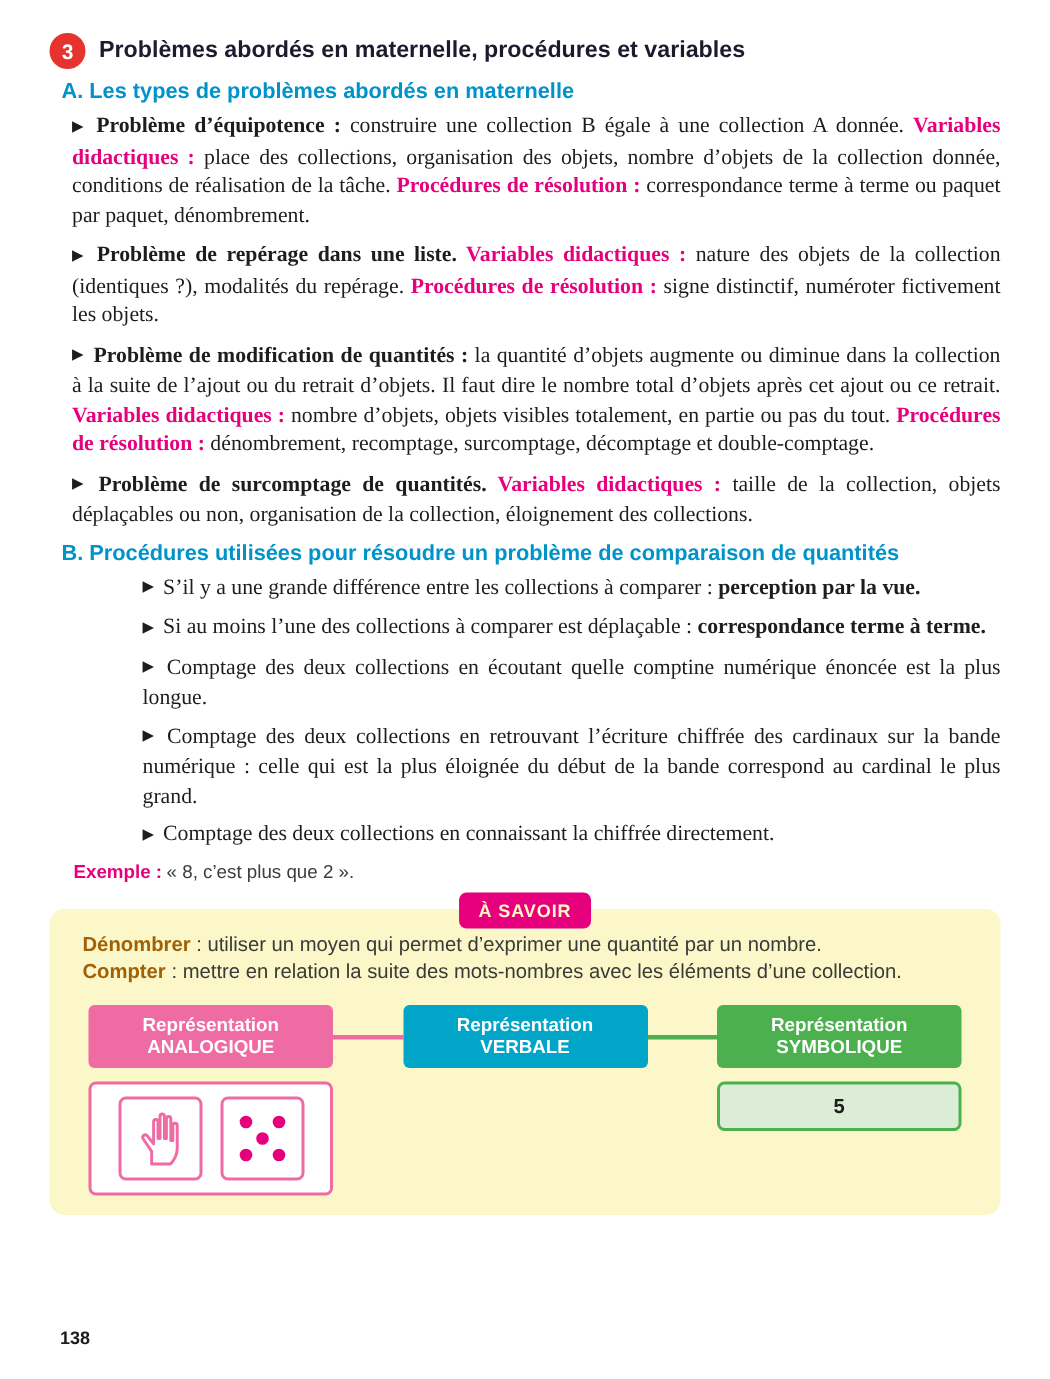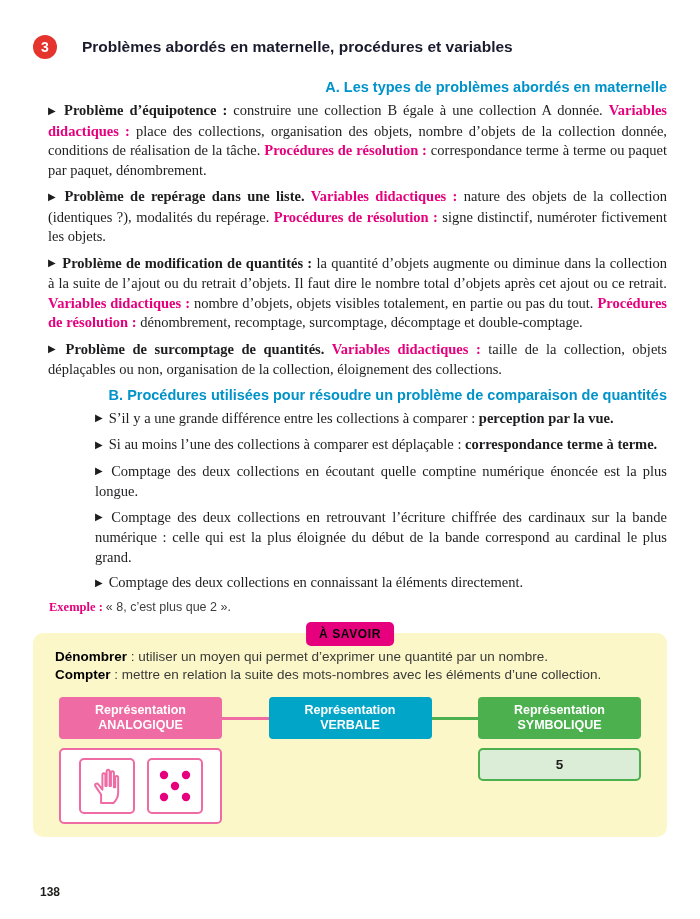--- a/index.html
+++ b/index.html
@@ -14,59 +14,58 @@
     padding: 14px 33px 0; overflow: hidden; background: #fff;
   }
   
   .doc-header { display: flex; align-items: center; gap: 9px; margin: 8px 0 7px 0; }
   .badge {
     width: 24px; height: 24px; border-radius: 50%;
     background: var(--red, #e5332d); color: #fff;
     font: bold 14px/24px "Liberation Sans", sans-serif;
     text-align: center; flex: 0 0 24px;
   }
-  .doc-title { margin: 16px; font: bold 15.5px "Liberation Sans", sans-serif; color: #1b1b2e; }
+  .doc-title { margin: 0; font: bold 15.5px "Liberation Sans", sans-serif; color: #1b1b2e; }
   
   .subheading {
     margin: 0 0 6px 8px;
     font: bold 14.5px "Liberation Sans", sans-serif;
     color: var(--blue, #0093c9);
-    text-align: right;
   }
   
   .para {
     margin: 0 0 7px 15px; font-size: 14.5px; line-height: 19.5px;
     text-align: justify; color: #1d1d1f;
   }
   .bullets .para { margin-bottom: 6px; padding-left: 47px; }
   .arrow {
     font-family: "DejaVu Sans", sans-serif; font-size: 10px;
     margin-right: 6px; position: relative; top: -1.5px; color: #1d1d1f;
   }
   .seg-b { font-weight: bold; }
   .seg-p { font-weight: bold; color: var(--pink, #e6007e); }
   .seg-i { font-style: italic; }
   
   .example { margin: 2px 0 0 16px; font: 12.5px "Liberation Sans", sans-serif; color: #3d3d3c; }
-  .example-label { color: var(--pink, #e6007e); font-weight: bold; font-family: Liberation Serif, serif; }
+  .example-label { color: var(--pink, #e6007e); font-weight: bold; }
   .example-text { margin-left: 3px; }
   
   .savoir {
     position: relative; margin-top: 18px;
     background: var(--yellow, #fbf7c9); border-radius: 10px;
     padding: 15px 22px 13px;
   }
   .savoir-badge {
     position: absolute; top: -11px; left: 50%; transform: translateX(-50%);
-    background: var(--pink, #e6007e); color: #000000;
+    background: var(--pink, #e6007e); color: #fef9c3;
     font: bold 12px "Liberation Sans", sans-serif; letter-spacing: .6px;
     padding: 5px 13px; border-radius: 5px; white-space: nowrap;
   }
   .definition { margin: 0; font: 13.5px/18.5px "Liberation Sans", sans-serif; color: #3a3a38; }
-  .definition .seg-b { color: #000000; }
+  .definition .seg-b { color: #a16207; }
   
   .repr-row { display: flex; align-items: flex-start; margin-top: 12px; padding: 0 4px; }
   .repr-col { flex: 0 0 163px; display: flex; flex-direction: column; }
   .repr-head {
     height: 42px; border-radius: 4px; display: flex; flex-direction: column;
     align-items: center; justify-content: center; color: #fff;
     font: bold 12.5px/15px "Liberation Sans", sans-serif; text-align: center;
   }
   .head-pink  { background: var(--repr-pink, #ef6ba3); }
   .head-cyan  { background: var(--repr-cyan, #00a5c8); }
@@ -118,21 +117,21 @@
     <p class="para"><span class="arrow">▶</span><span><span class="seg-b">Problème de surcomptage de quantités. </span><span class="seg-p">Variables didactiques :</span><span class="seg-r"> taille de la collection, objets déplaçables ou non, organisation de la collection, éloignement des collections.</span></span></p>
   </div>
 
   <h2 class="subheading">B. Procédures utilisées pour résoudre un problème de comparaison de quantités</h2>
 
   <div class="bullets">
     <p class="para"><span class="arrow">▶</span><span><span class="seg-r">S’il y a une grande différence entre les collections à comparer : </span><span class="seg-b">perception par la vue.</span></span></p>
     <p class="para"><span class="arrow">▶</span><span><span class="seg-r">Si au moins l’une des collections à comparer est déplaçable : </span><span class="seg-b">correspondance terme à terme.</span></span></p>
     <p class="para"><span class="arrow">▶</span><span><span class="seg-r">Comptage des deux collections en écoutant quelle comptine numérique énoncée est la plus longue.</span></span></p>
     <p class="para"><span class="arrow">▶</span><span><span class="seg-r">Comptage des deux collections en retrouvant l’écriture chiffrée des cardinaux sur la bande numérique : celle qui est la plus éloignée du début de la bande correspond au cardinal le plus grand.</span></span></p>
-    <p class="para"><span class="arrow">▶</span><span><span class="seg-r">Comptage des deux collections en connaissant la éléments directement.</span></span></p>
+    <p class="para"><span class="arrow">▶</span><span><span class="seg-r">Comptage des deux collections en connaissant la chiffrée directement.</span></span></p>
   </div>
 
   <p class="example">
     <span class="example-label">Exemple :</span><span class="example-text">« 8, c’est plus que 2 ».</span>
   </p>
 
   <section class="savoir">
     <div class="savoir-badge">À SAVOIR</div>
 
     <p class="definition"><span class="seg-b">Dénombrer</span><span class="seg-r"> : utiliser un moyen qui permet d’exprimer une quantité par un nombre.</span></p>

